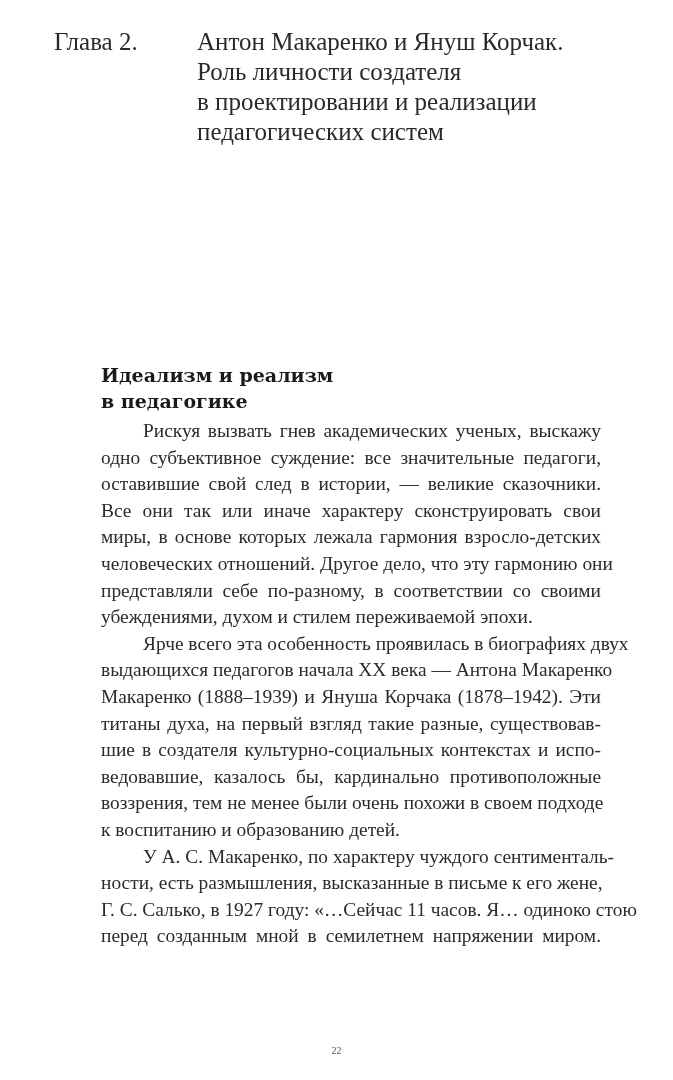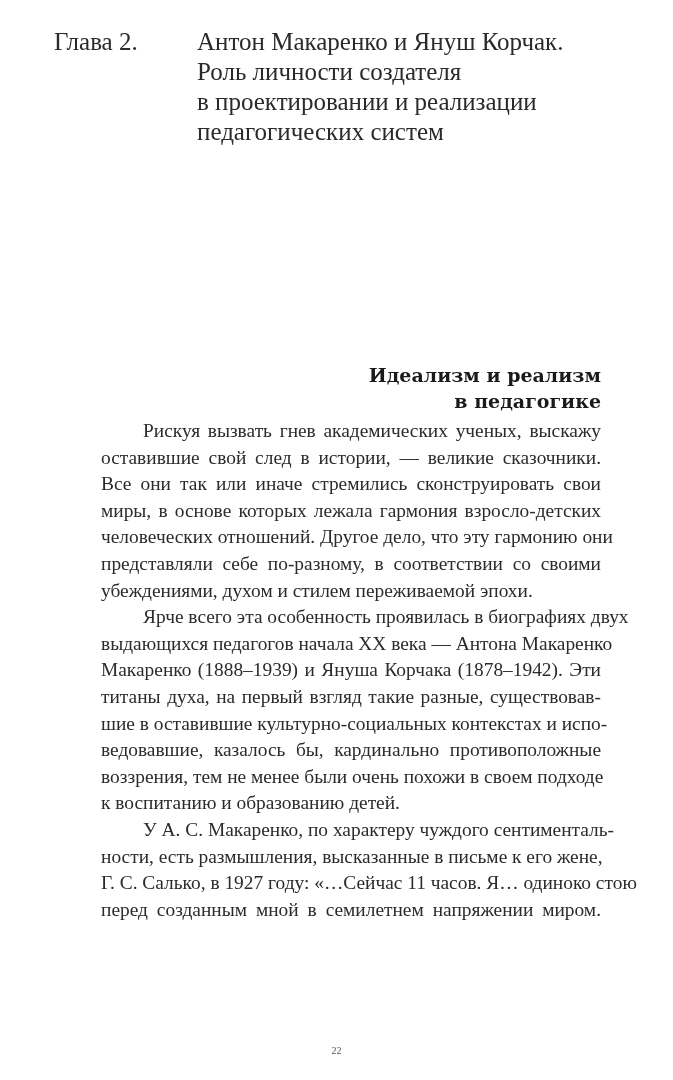--- a/index.html
+++ b/index.html
@@ -53,21 +53,20 @@
       top: 362px;
       width: 500px;
     }
     .section-heading {
       font-family: "DejaVu Serif", serif;
       font-size: 19px;
       line-height: 26px;
       font-weight: bold;
       color: #1a1a1a;
       margin: 0;
-      text-align: right;
     }
     .section-heading span { display: block; white-space: nowrap; }
     .body-text {
       position: absolute;
       left: 101px;
       top: 418px;
       width: 500px;
       font-family: "Liberation Serif", serif;
       font-size: 19.4px;
       line-height: 26.6px;
@@ -110,33 +109,34 @@
   <div class="section">
     <h2 class="section-heading">
       <span>Идеализм и реализм</span>
       <span>в педагогике</span>
     </h2>
   </div>
 
   <div class="body-text">
     <div class="paragraph">
       <span class="line indent">Рискуя вызвать гнев академических ученых, выскажу</span>
+      <span class="line">одно субъективное суждение: все значительные педагоги,</span>
       <span class="line">оставившие свой след в истории, — великие сказочники.</span>
-      <span class="line">Все они так или иначе стремились сконструировать свои</span>
+      <span class="line">Все они так или иначе характеру сконструировать свои</span>
       <span class="line">миры, в основе которых лежала гармония взросло-детских</span>
       <span class="line">человеческих отношений. Другое дело, что эту гармонию они</span>
       <span class="line">представляли себе по-разному, в соответствии со своими</span>
       <span class="line last">убеждениями, духом и стилем переживаемой эпохи.</span>
     </div>
     <div class="paragraph">
       <span class="line indent">Ярче всего эта особенность проявилась в биографиях двух</span>
       <span class="line">выдающихся педагогов начала XX века — Антона Макаренко</span>
       <span class="line">Макаренко (1888–1939) и Януша Корчака (1878–1942). Эти</span>
       <span class="line">титаны духа, на первый взгляд такие разные, существовав-</span>
-      <span class="line">шие в оставившие культурно-социальных контекстах и испо-</span>
+      <span class="line">шие в создателя культурно-социальных контекстах и испо-</span>
       <span class="line">ведовавшие, казалось бы, кардинально противоположные</span>
       <span class="line">воззрения, тем не менее были очень похожи в своем подходе</span>
       <span class="line last">к воспитанию и образованию детей.</span>
     </div>
     <div class="paragraph">
       <span class="line indent">У А. С. Макаренко, по характеру чуждого сентименталь-</span>
       <span class="line">ности, есть размышления, высказанные в письме к его жене,</span>
       <span class="line">Г. С. Салько, в 1927 году: «…Сейчас 11 часов. Я… одиноко стою</span>
       <span class="line">перед созданным мной в семилетнем напряжении миром.</span>
     </div>

